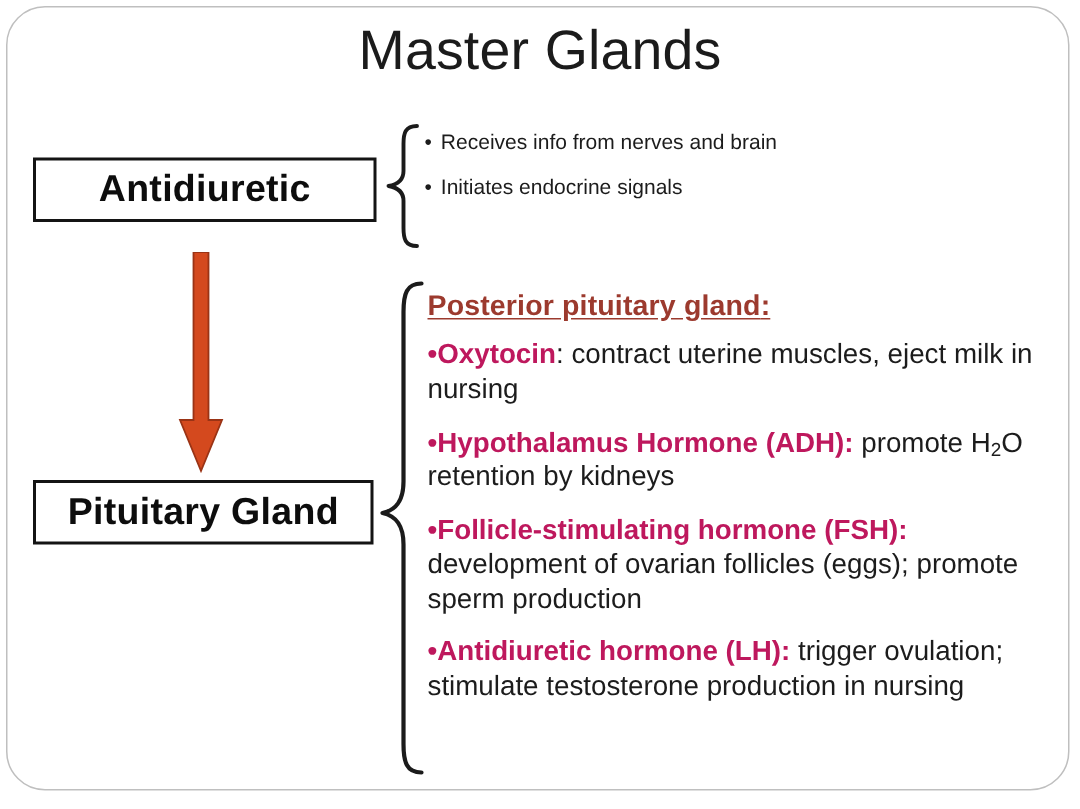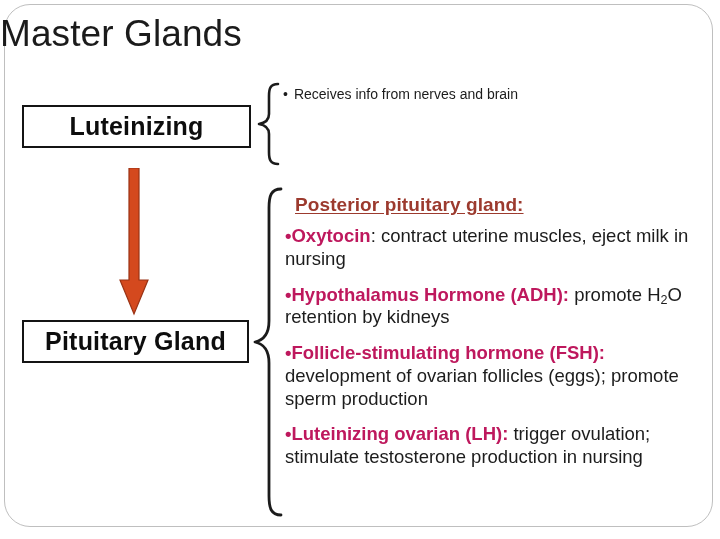--- a/index.html
+++ b/index.html
@@ -32,20 +32,21 @@
     box-sizing: border-box;
     background: #ffffff;
   }
 
   
   .slide-title {
     position: absolute;
     left: 0;
     top: 14px;
     width: 720px;
+    text-align: center;
     font-size: 37px;
     font-weight: 400;
     color: #1b1b1b;
     letter-spacing: 0.1px;
     line-height: 1.1;
   }
 
   
   .gland-box {
     position: absolute;
@@ -120,21 +121,21 @@
     width: 418px;
     color: #1c1c1c;
   }
 
   .sec-heading {
     font-size: 19px;
     font-weight: bold;
     color: #9c3a2e;
     text-decoration: underline;
     text-underline-offset: 2px;
-    margin: 0 0 9px 10px;
+    margin: 0 0 9px 0;
     letter-spacing: 0.1px;
   }
   .sec-heading .colon {
     color: #9c3a2e;
   }
 
   .hormone-item {
     font-size: 18.5px;
     line-height: 1.23;
     margin: 0 0 13px 0;
@@ -158,33 +159,36 @@
 </head>
 <body>
 
 <div id="slide">
 
   <div class="card-frame"></div>
 
   <div class="slide-title">Master Glands</div>
 
   <div class="gland-box" id="box-hypothalamus">
-    <span>Luteinizing</span>
+    <span>Antidiuretic</span>
   </div>
 
   <div class="brace" id="brace-top">
     <svg width="30" height="84" viewBox="0 0 30 84" aria-hidden="true">
       <path d="M26 2 C18 2 17 7 17 14 L17 32 C17 38 13 41 7 42 C13 43 17 46 17 52 L17 70 C17 77 18 82 26 82" fill="none" stroke="#1b1b1b" stroke-width="2.6" stroke-linecap="round" stroke-linejoin="round"></path>
     </svg>
   </div>
 
   <div class="bullet-list-top">
     <span class="bullet-row">
       <span class="dot">•</span><span>Receives info from nerves and brain</span>
     </span>
+    <span class="bullet-row">
+      <span class="dot">•</span><span>Initiates endocrine signals</span>
+    </span>
   </div>
 
   <div class="arrow-wrap">
     <svg width="44" height="148" viewBox="0 0 44 148" aria-hidden="true">
       <polygon points="17,0 27,0 27,112 36,112 22,146 8,112 17,112" fill="#d4491e" stroke="#9a3315" stroke-width="1.2" stroke-linejoin="miter"></polygon>
     </svg>
   </div>
 
   <div class="gland-box" id="box-pituitary">
     <span>Pituitary Gland</span>
@@ -209,18 +213,18 @@
     <p class="hormone-item">
       <span class="lead"><span class="dot">•</span><span>Hypothalamus Hormone (ADH):</span></span><span> </span><span>promote H</span><sub>2</sub><span>O retention by kidneys</span>
     </p>
 
 
     <p class="hormone-item">
       <span class="lead"><span class="dot">•</span><span>Follicle-stimulating hormone (FSH):</span></span><span> </span><span>development of ovarian follicles (eggs); promote sperm production</span>
     </p>
 
     <p class="hormone-item">
-      <span class="lead"><span class="dot">•</span><span>Luteinizing ovarian (LH):</span></span><span> </span><span>trigger ovulation; stimulate testosterone production in nursing</span>
+      <span class="lead"><span class="dot">•</span><span>Antidiuretic hormone (LH):</span></span><span> </span><span>trigger ovulation; stimulate testosterone production in nursing</span>
     </p>
 
   </div>
 
 </div>
 
 </body></html>

